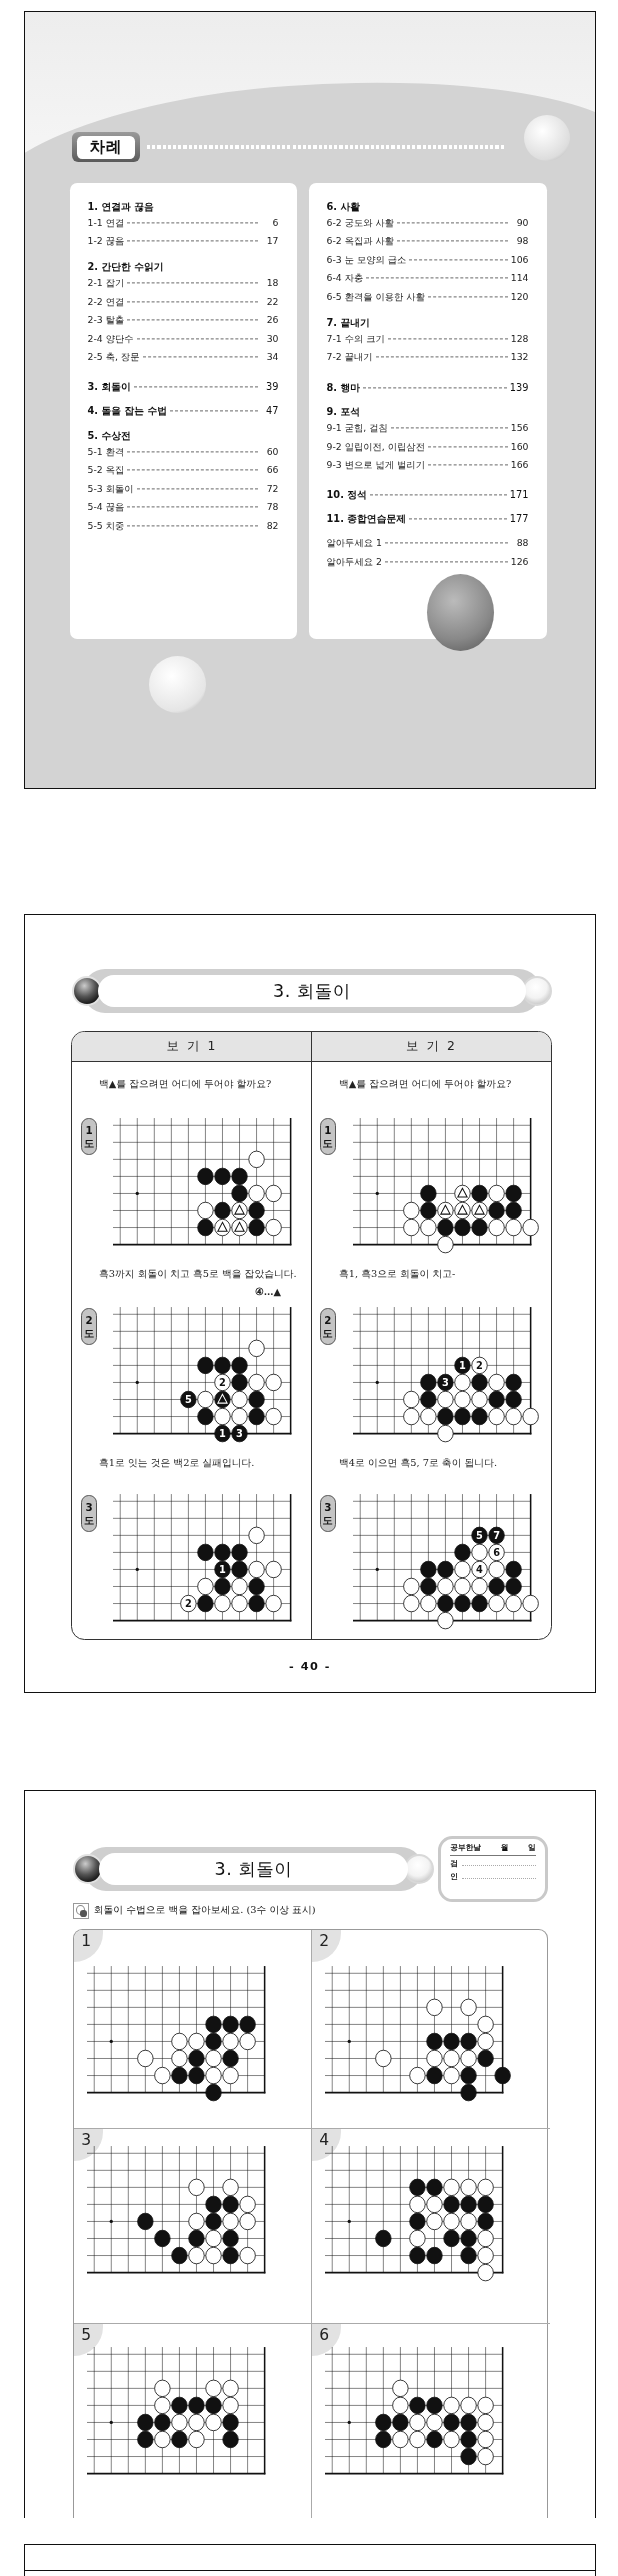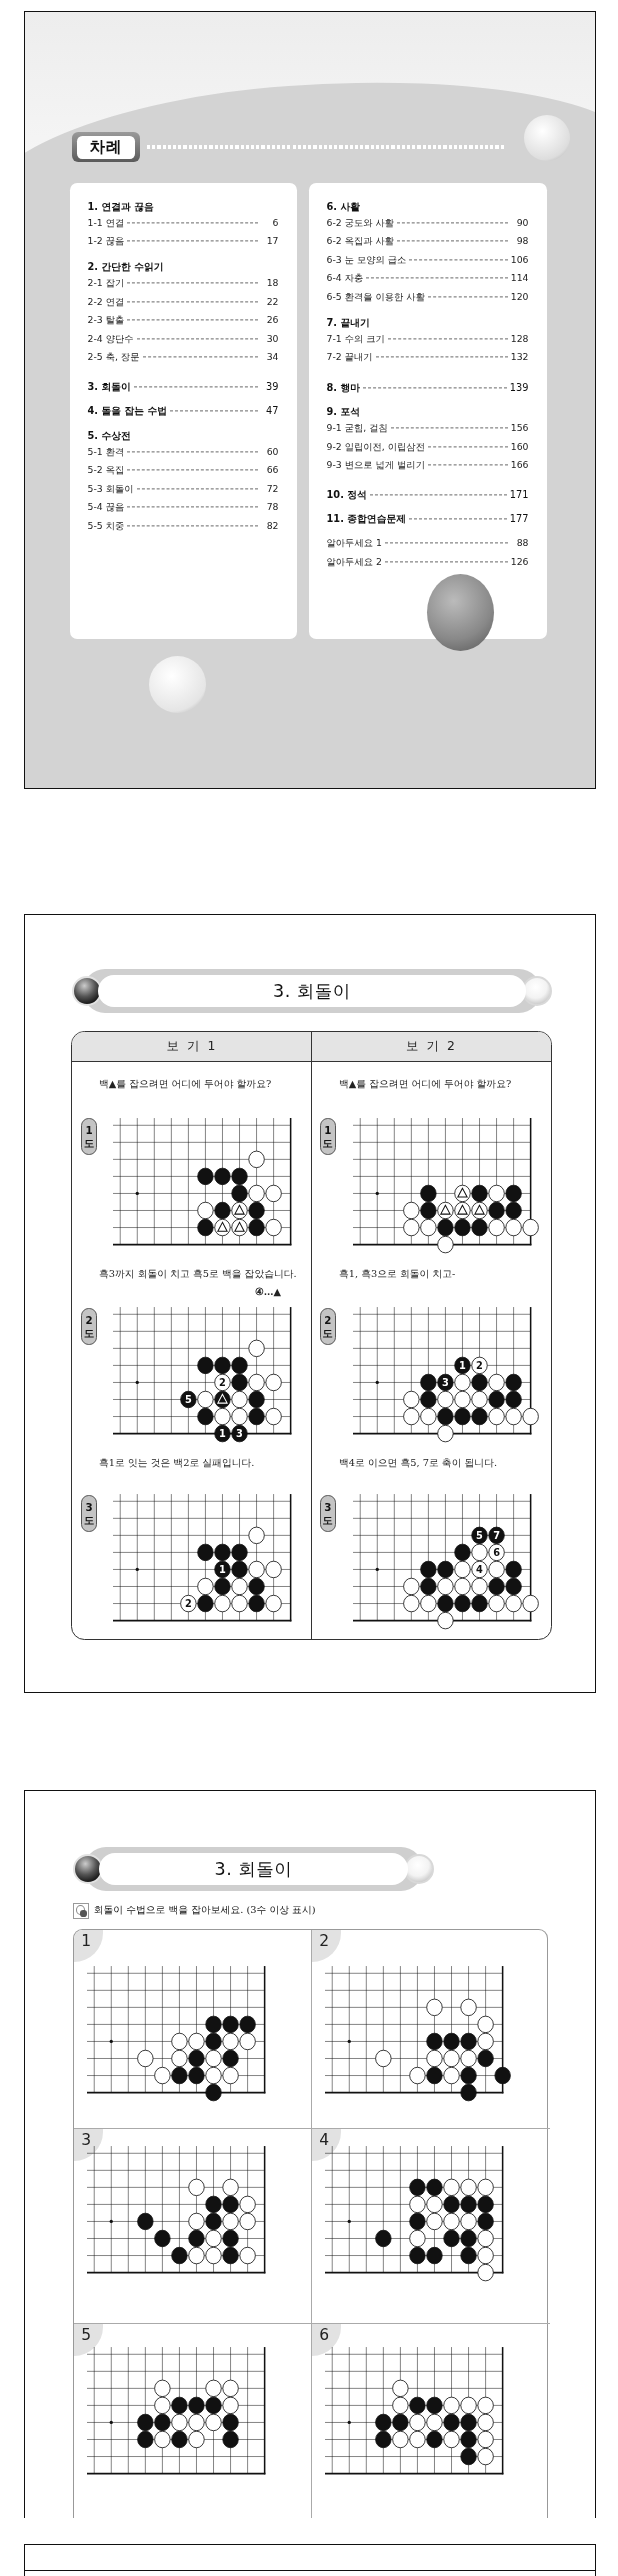--- a/index.html
+++ b/index.html
@@ -547,28 +547,44 @@
           <ellipse cx="146" cy="212" rx="15" ry="16" fill="#fff" stroke="#111" stroke-width="1.6"></ellipse>
           <ellipse cx="179" cy="212" rx="15" ry="16" fill="#111" stroke="#111" stroke-width="1.6"></ellipse>
           <ellipse cx="212" cy="212" rx="15" ry="16" fill="#111" stroke="#111" stroke-width="1.6"></ellipse>
           <ellipse cx="245" cy="212" rx="15" ry="16" fill="#111" stroke="#111" stroke-width="1.6"></ellipse>
           <ellipse cx="278" cy="212" rx="15" ry="16" fill="#fff" stroke="#111" stroke-width="1.6"></ellipse>
           <ellipse cx="311" cy="212" rx="15" ry="16" fill="#fff" stroke="#111" stroke-width="1.6"></ellipse>
           <ellipse cx="344" cy="212" rx="15" ry="16" fill="#fff" stroke="#111" stroke-width="1.6"></ellipse>
           <ellipse cx="179" cy="245" rx="15" ry="16" fill="#fff" stroke="#111" stroke-width="1.6"></ellipse>
         </svg></div>
   </div>
+  <div class="page-no" style="top:745px;">- 40 -</div>
 </div>
 
 <div class="page open-bottom" style="top:1790px;height:728px;">
   <div class="pill" style="left:48px;top:56px;width:361px;">
     <div class="bar"></div>
       <div class="ball-b"></div>
       <div class="ball-w"></div>
     <div class="inner">3. 회돌이</div>
+  </div>
+  <div class="stamp" style="left:413px;top:45px;width:110px;height:66px;">
+    <div class="line1">
+        <span>공부한날</span>
+        <span>월</span>
+        <span>일</span>
+      </div>
+    <div class="sline">
+        <span>검</span>
+        <span class="dots"></span>
+      </div>
+    <div class="sline">
+        <span>인</span>
+        <span class="dots"></span>
+      </div>
   </div>
   <div class="instr" style="left:48px;top:112px;">
     <span class="ico"></span>
     <span>회돌이 수법으로 백을 잡아보세요. (3수 이상 표시)</span>
   </div>
   <div class="grid-box" style="left:48px;top:138px;width:475px;height:590px;">
     <div class="cell" style="left:0;top:0;width:238px;height:199px;">
         <div class="cell-num" style="border-top-left-radius:9.3px;">1</div>
         <div class="board" style="left:13.4px;top:36px;"><svg width="189" height="138" viewBox="0 0 366 267">
             <line x1="14" y1="0" x2="14" y2="245" stroke="#111" stroke-width="1"></line>

